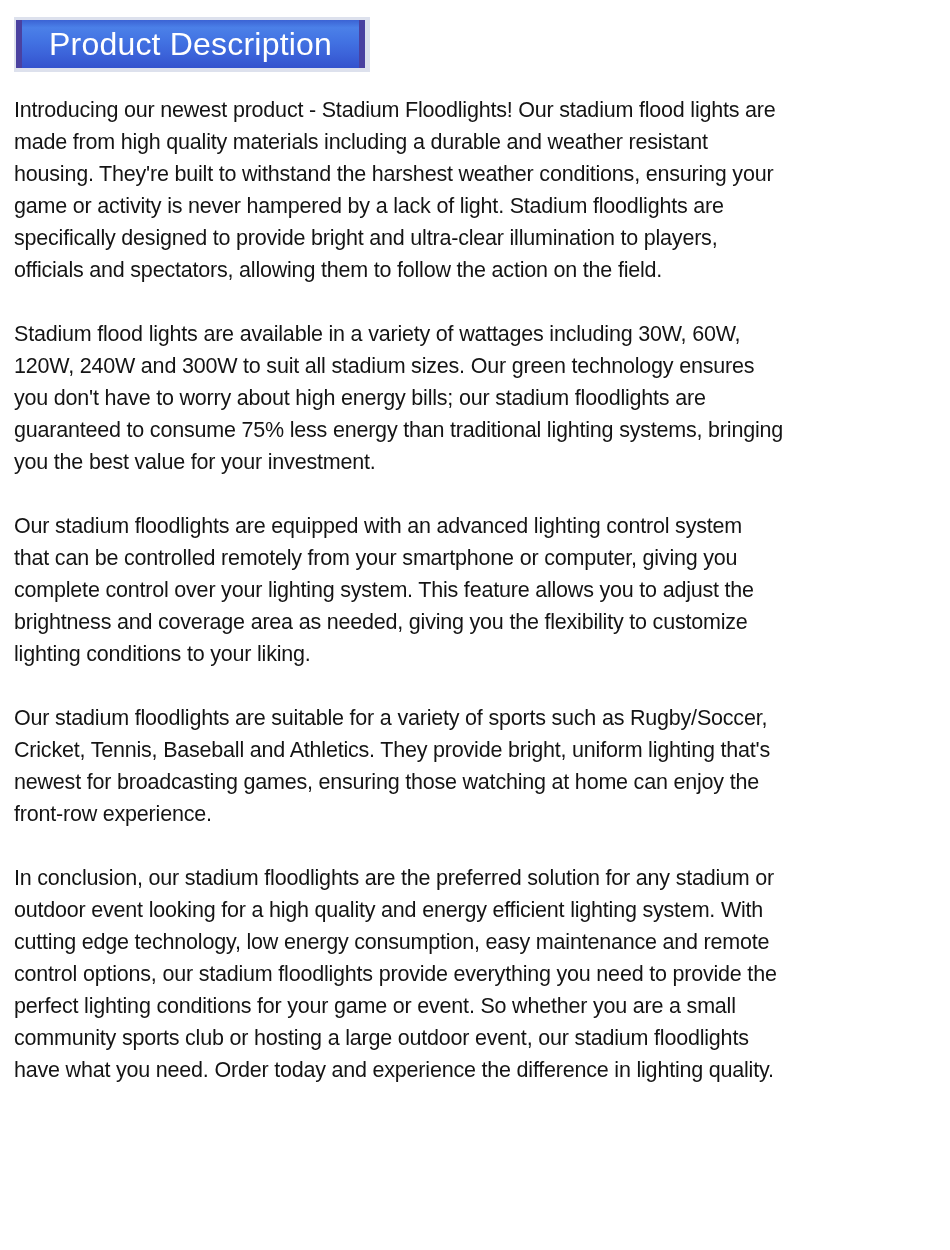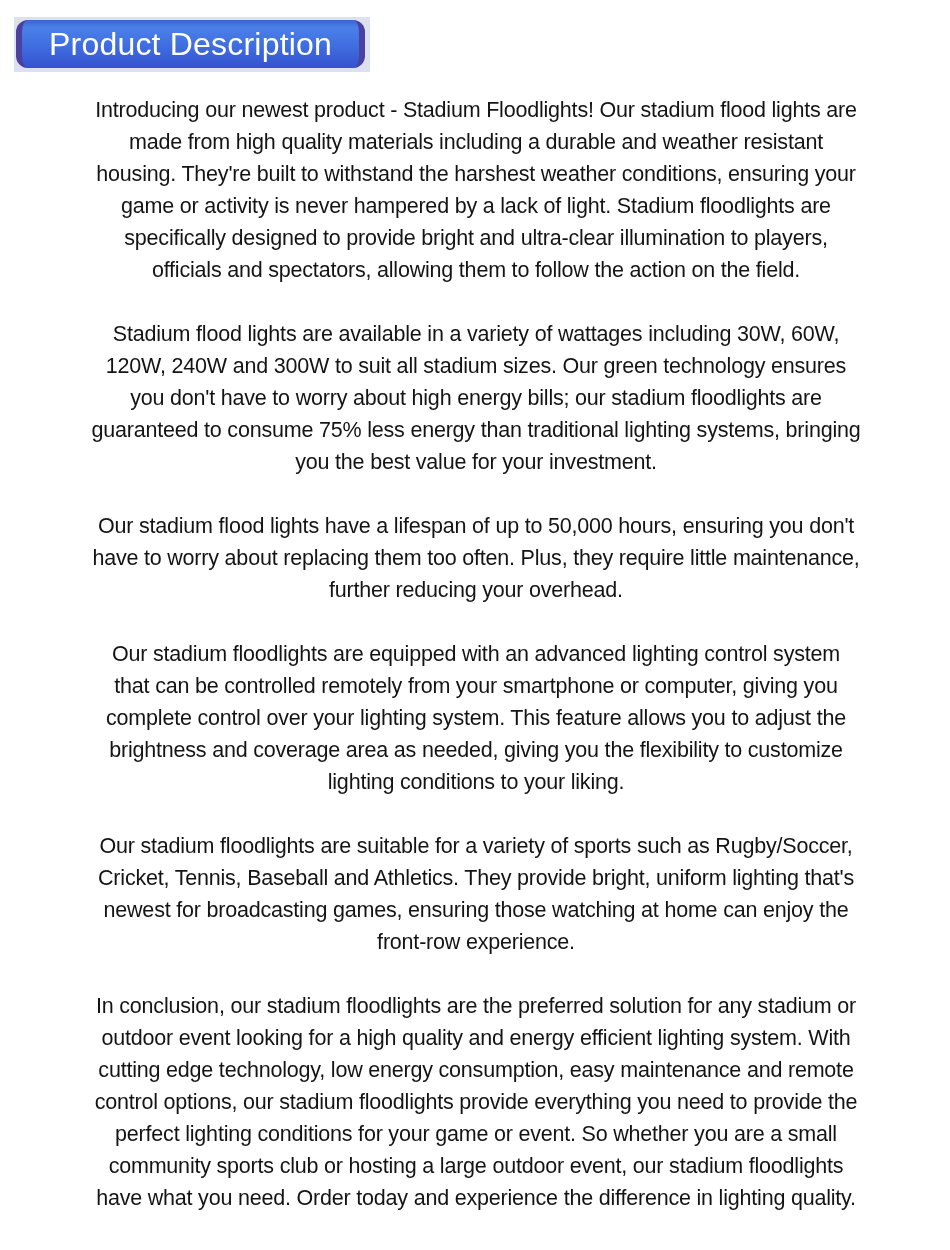--- a/index.html
+++ b/index.html
@@ -36,34 +36,32 @@
       #3352cd 100%);
     border-left: 6px solid #4a41a0;
     border-right: 6px solid #4a41a0;
     color: #ffffff;
     font-size: 32px;
     font-weight: 400;
     line-height: 48px;
     padding: 0 27px;
     letter-spacing: 0.2px;
     font-family: "Liberation Sans", sans-serif;
-    border-radius: 12px;
   }
   .body-text {
     margin: 22px 12px 0 14px;
   }
   .para {
     white-space: pre-line;
     font-family: "Liberation Sans", sans-serif;
     font-size: 21.5px;
     line-height: 32px;
     letter-spacing: -0.2px;
     color: #141414;
     margin: 12px 0 32px 0;
-    text-align: center;
   }
 </style>
 </head>
 <body>
 
 
 
 <div class="badge-wrap">
   <h1 class="badge">Product Description</h1>
 </div>
@@ -73,23 +71,20 @@
 made from high quality materials including a durable and weather resistant
 housing. They're built to withstand the harshest weather conditions, ensuring your
 game or activity is never hampered by a lack of light. Stadium floodlights are
 specifically designed to provide bright and ultra-clear illumination to players,
 officials and spectators, allowing them to follow the action on the field.</p>
   <p class="para">Stadium flood lights are available in a variety of wattages including 30W, 60W,
 120W, 240W and 300W to suit all stadium sizes. Our green technology ensures
 you don't have to worry about high energy bills; our stadium floodlights are
 guaranteed to consume 75% less energy than traditional lighting systems, bringing
 you the best value for your investment.</p>
-  <p class="para">Our stadium flood lights have a lifespan of up to 50,000 hours, ensuring you don't
-have to worry about replacing them too often. Plus, they require little maintenance,
-further reducing your overhead.</p>
   <p class="para">Our stadium floodlights are equipped with an advanced lighting control system
 that can be controlled remotely from your smartphone or computer, giving you
 complete control over your lighting system. This feature allows you to adjust the
 brightness and coverage area as needed, giving you the flexibility to customize
 lighting conditions to your liking.</p>
   <p class="para">Our stadium floodlights are suitable for a variety of sports such as Rugby/Soccer,
 Cricket, Tennis, Baseball and Athletics. They provide bright, uniform lighting that's
 newest for broadcasting games, ensuring those watching at home can enjoy the
 front-row experience.</p>
   <p class="para">In conclusion, our stadium floodlights are the preferred solution for any stadium or

